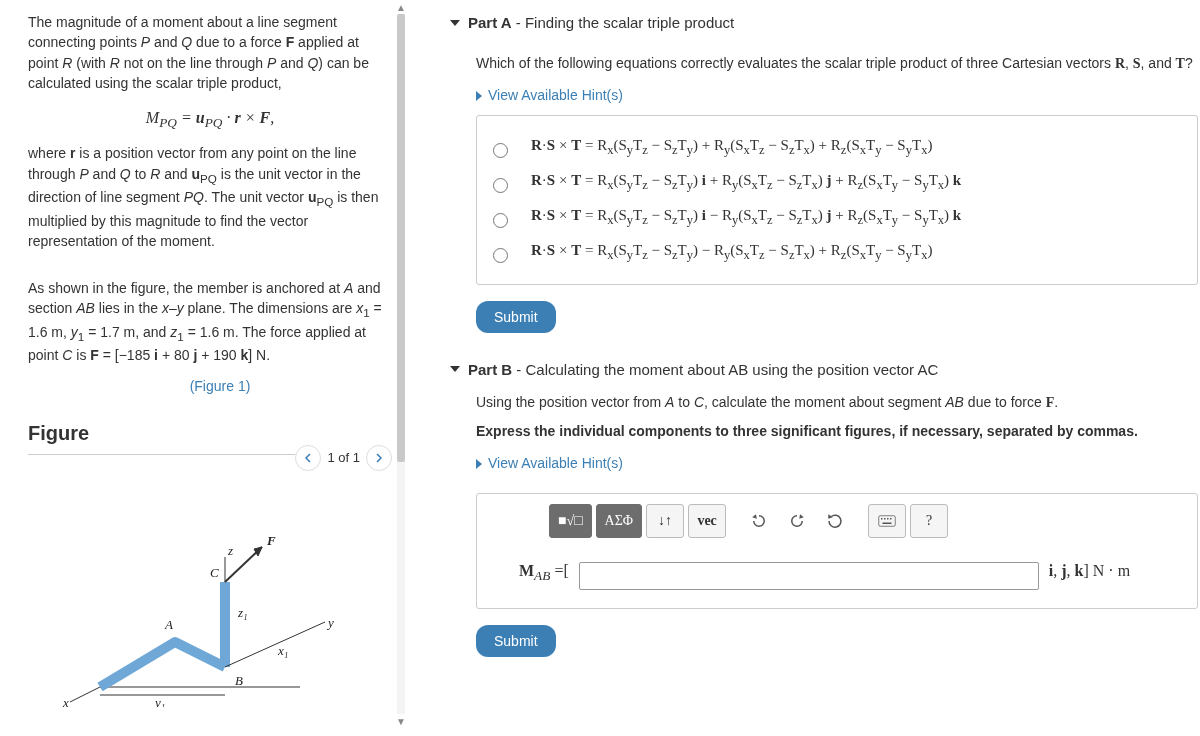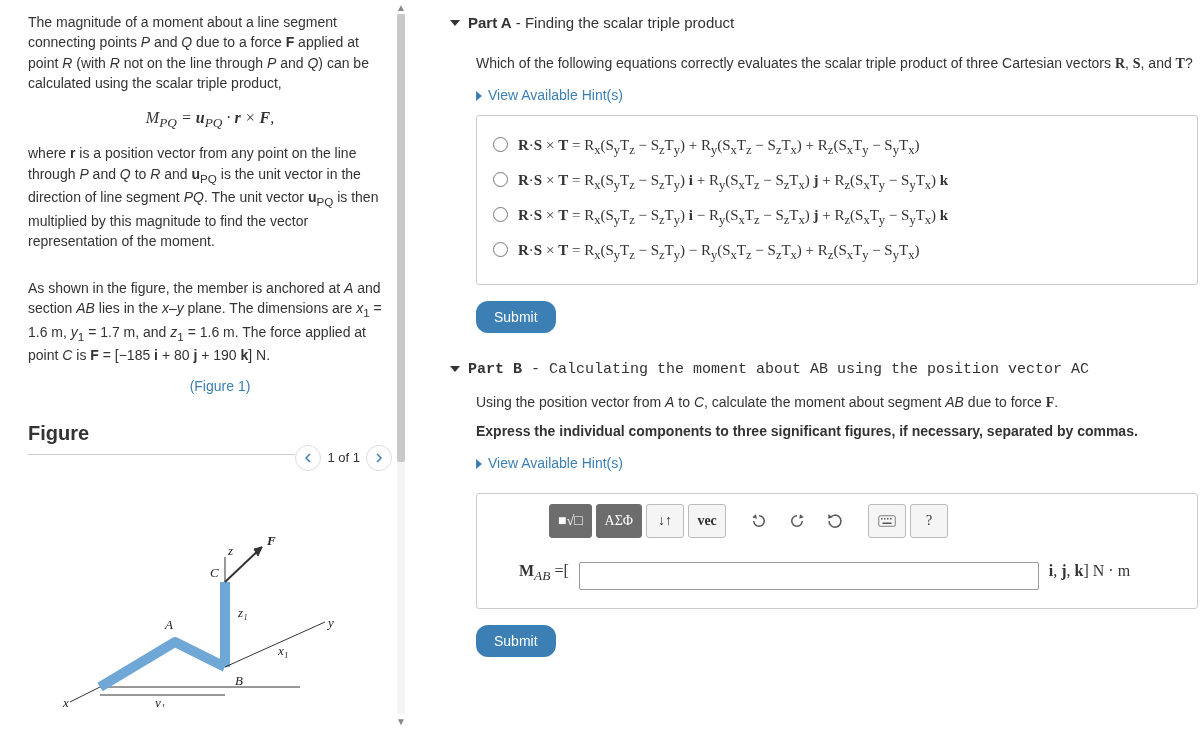--- a/index.html
+++ b/index.html
@@ -59,27 +59,27 @@
   .part-header { display: flex; align-items: center; padding: 6px 12px 10px 40px; font-size: 15px; }
   .part-header strong { font-weight: bold; }
   .part-body { padding: 0 0 0 66px; }
   .question-text { padding: 12px 0 6px; line-height: 1.55; font-size: 14px; }
   .hint-link { color: #3b7fb5; font-size: 14px; padding: 6px 0 12px; cursor: pointer; display: inline-block; }
   .options-box {
     border: 1px solid #ccc; border-radius: 3px; padding: 14px 16px;
     font-family: 'Times New Roman', serif; font-size: 15px;
     margin-right: 2px;
   }
-  .option-row { display: flex; align-items: flex-start; gap: 10px; padding: 7px 0; }
+  .option-row { display: flex; align-items: flex-end; gap: 23px; padding: 7px 0; }
   .option-row input[type=radio] { width: 15px; height: 15px; cursor: pointer; }
   .submit-btn {
     background: #3b7fb5; color: #fff; border: none; border-radius: 12px;
     padding: 8px 18px; font-size: 14px; cursor: pointer; margin: 16px 0 0;
   }
-  .part-b-header { display:flex; align-items:center; padding: 28px 12px 10px 40px; font-size:15px;font-family:Liberation Mono, monospace;}
+  .part-b-header { display:flex; align-items:center; padding: 28px 12px 10px 40px; font-size:15px;}
   .instr-bold { font-weight: bold; }
   .answer-box {
     border: 1px solid #ccc; border-radius: 3px; margin-right: 2px; margin-top: 10px;
     padding: 0;
   }
   .toolbar {
     display: flex; align-items: center; gap: 4px; padding: 10px 12px 10px 72px;
   }
   .tb-btn {
     height: 34px; min-width: 38px; border: 1px solid #bbb; border-radius: 3px;

